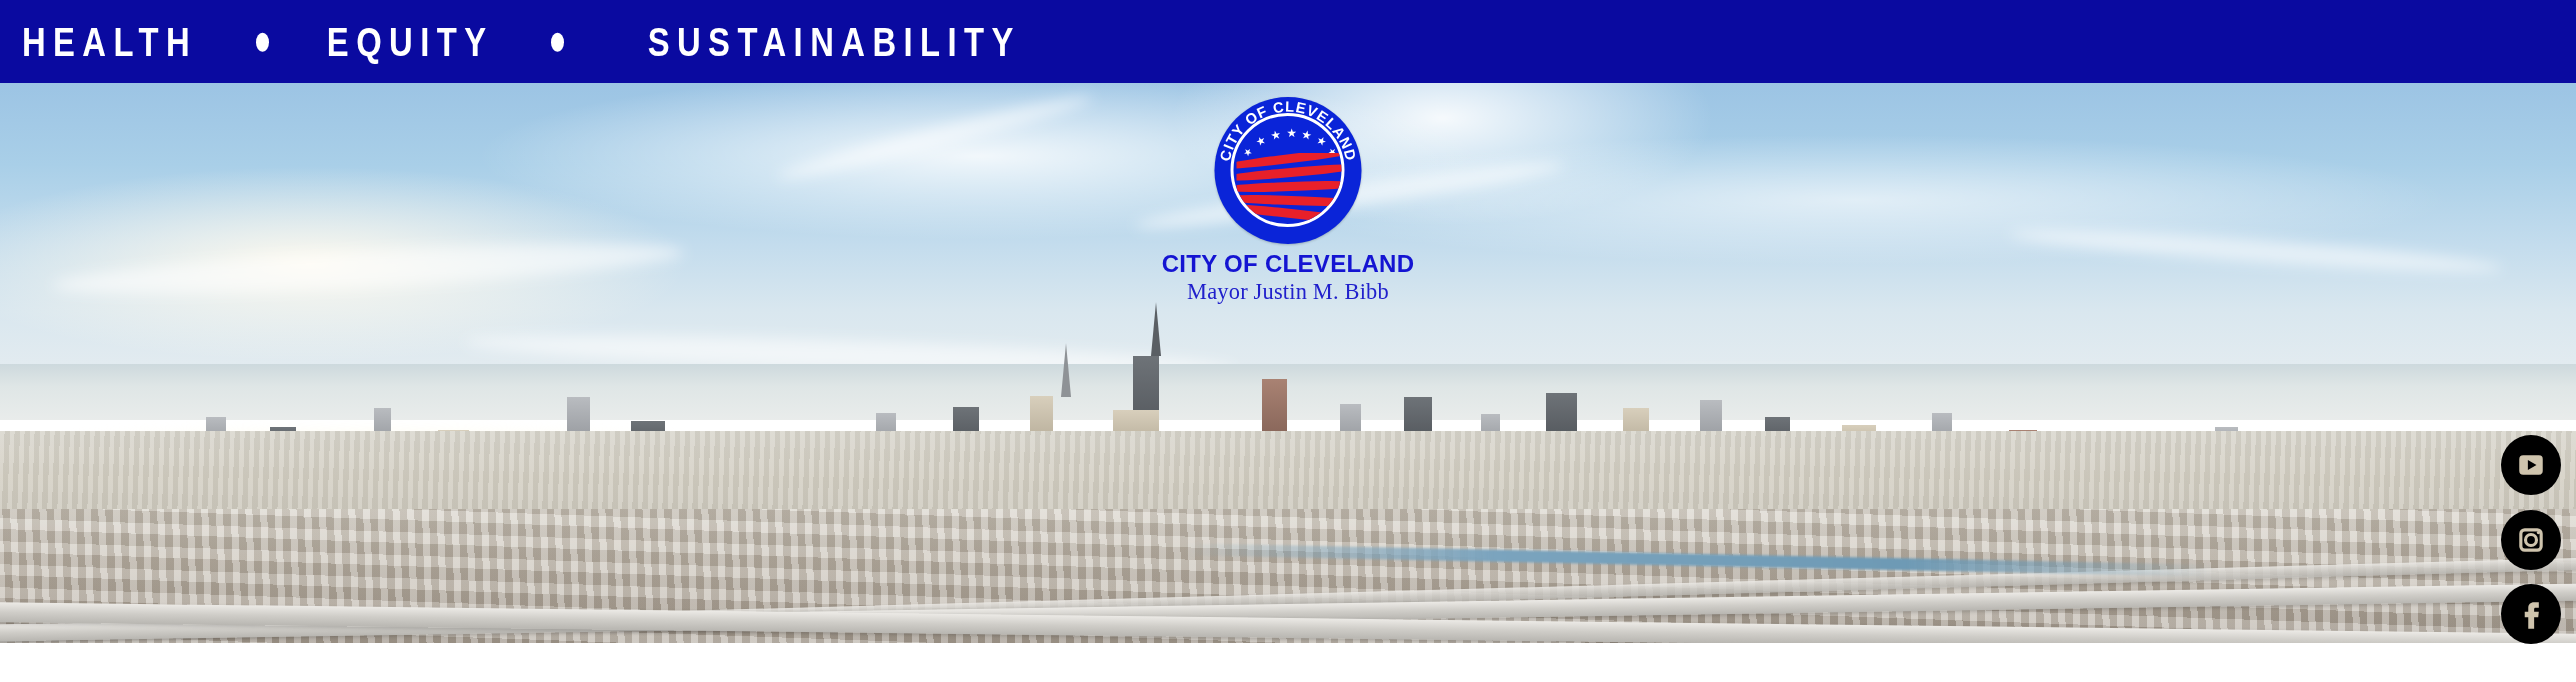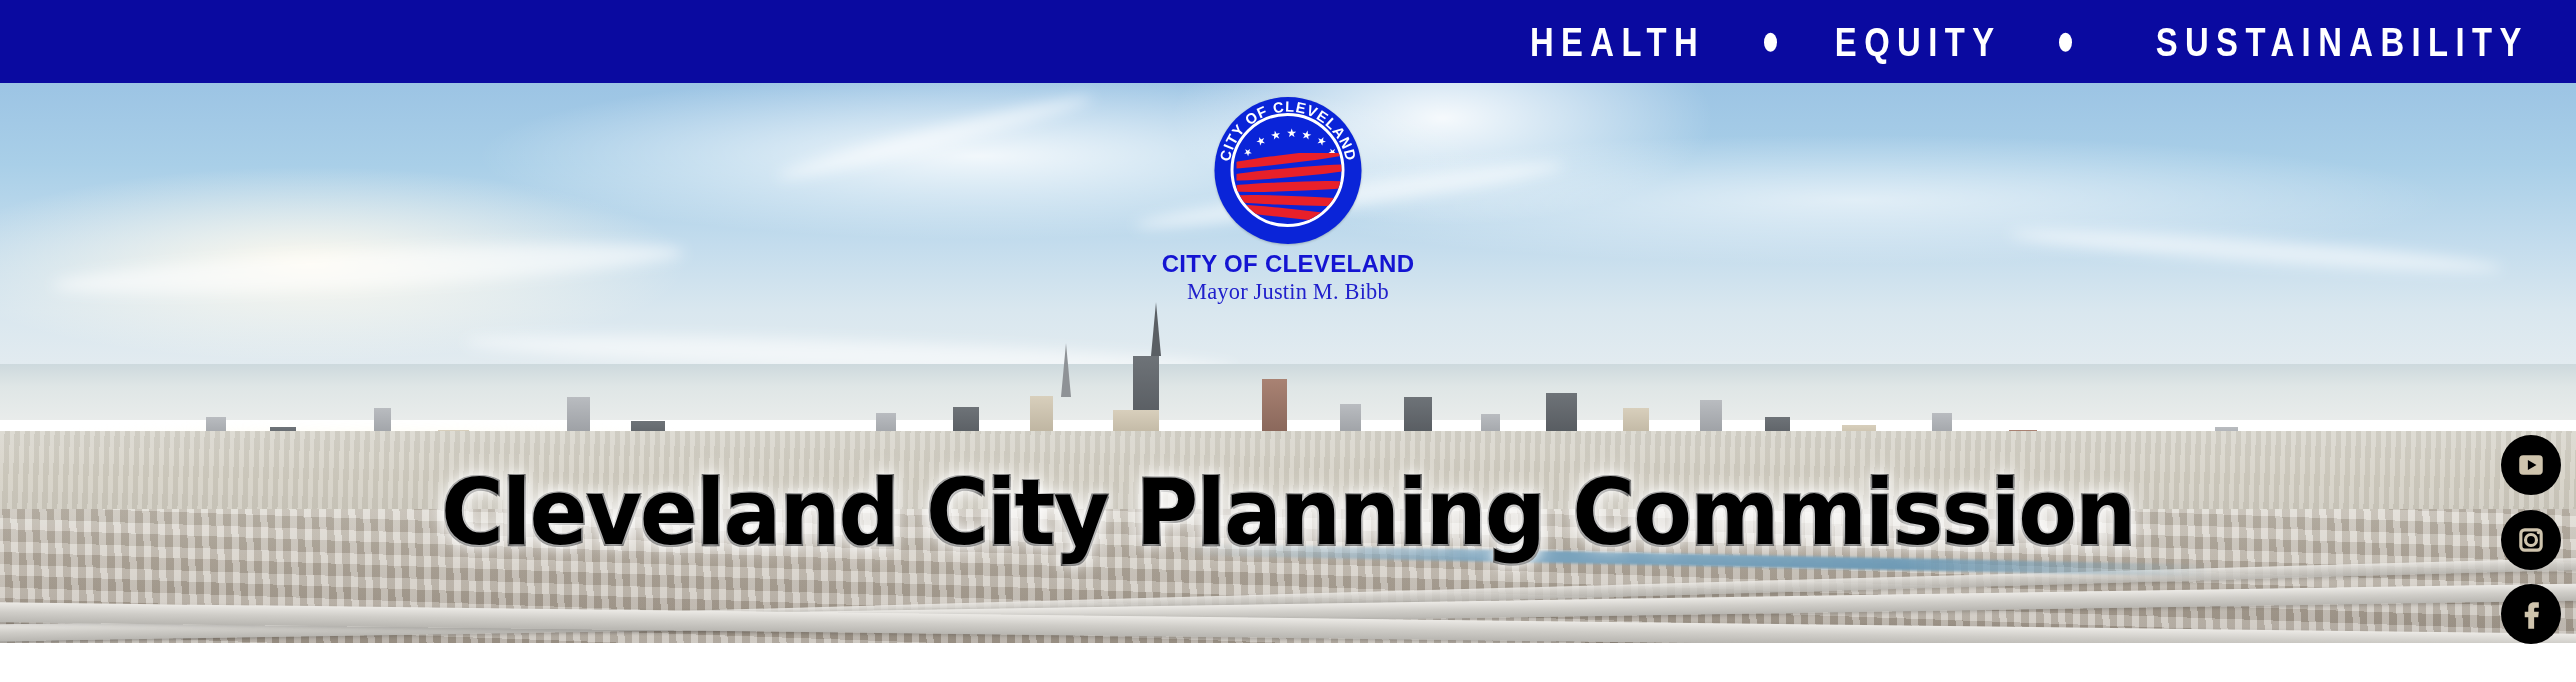--- a/index.html
+++ b/index.html
@@ -14,21 +14,21 @@
     position:relative;
     width:2576px; height:682px;
     background:#ffffff;
   }
 
   
   .top-banner {
     position:absolute; left:0; top:0;
     width:2576px; height:83px;
     background:#0A0AA0;
-    display:flex; align-items:center; justify-content:flex-end;
+    display:flex; align-items:center; justify-content:flex-start;
     overflow:hidden;
   }
   .banner-inner {
     display:flex; align-items:center; justify-content:center;
     gap:0px;
     transform:translateY(0.8px);
   }
   .banner-word {
     color:#ffffff;
     font-family:"Liberation Sans", sans-serif;
@@ -359,23 +359,20 @@
             <div class="stripe" style="top:43px; transform:rotate(2deg);"></div>
             <div class="stripe" style="top:56px; transform:rotate(6deg);"></div>
           </div>
         </div>
       </div>
 
       <div class="org-name">CITY OF CLEVELAND</div>
       <div class="mayor-name">Mayor Justin M. Bibb</div>
     </div>
 
-    <div class="hero-title">
-      <span class="t">Cleveland City Planning Commission</span>
-    </div>
 
     <div class="socials">
 
       <a class="social-btn">
         <svg width="36" height="36" viewBox="0 0 46 46" aria-hidden="true">
           <path fill="#cfc4ad" fill-rule="evenodd" d="M8,15.5 a5,5 0 0 1 5,-5 h20 a5,5 0 0 1 5,5 v15 a5,5 0 0 1 -5,5 h-20 a5,5 0 0 1 -5,-5 z
                    M19,16.5 v13 l11,-6.5 z"></path>
         </svg>
       </a>
 

